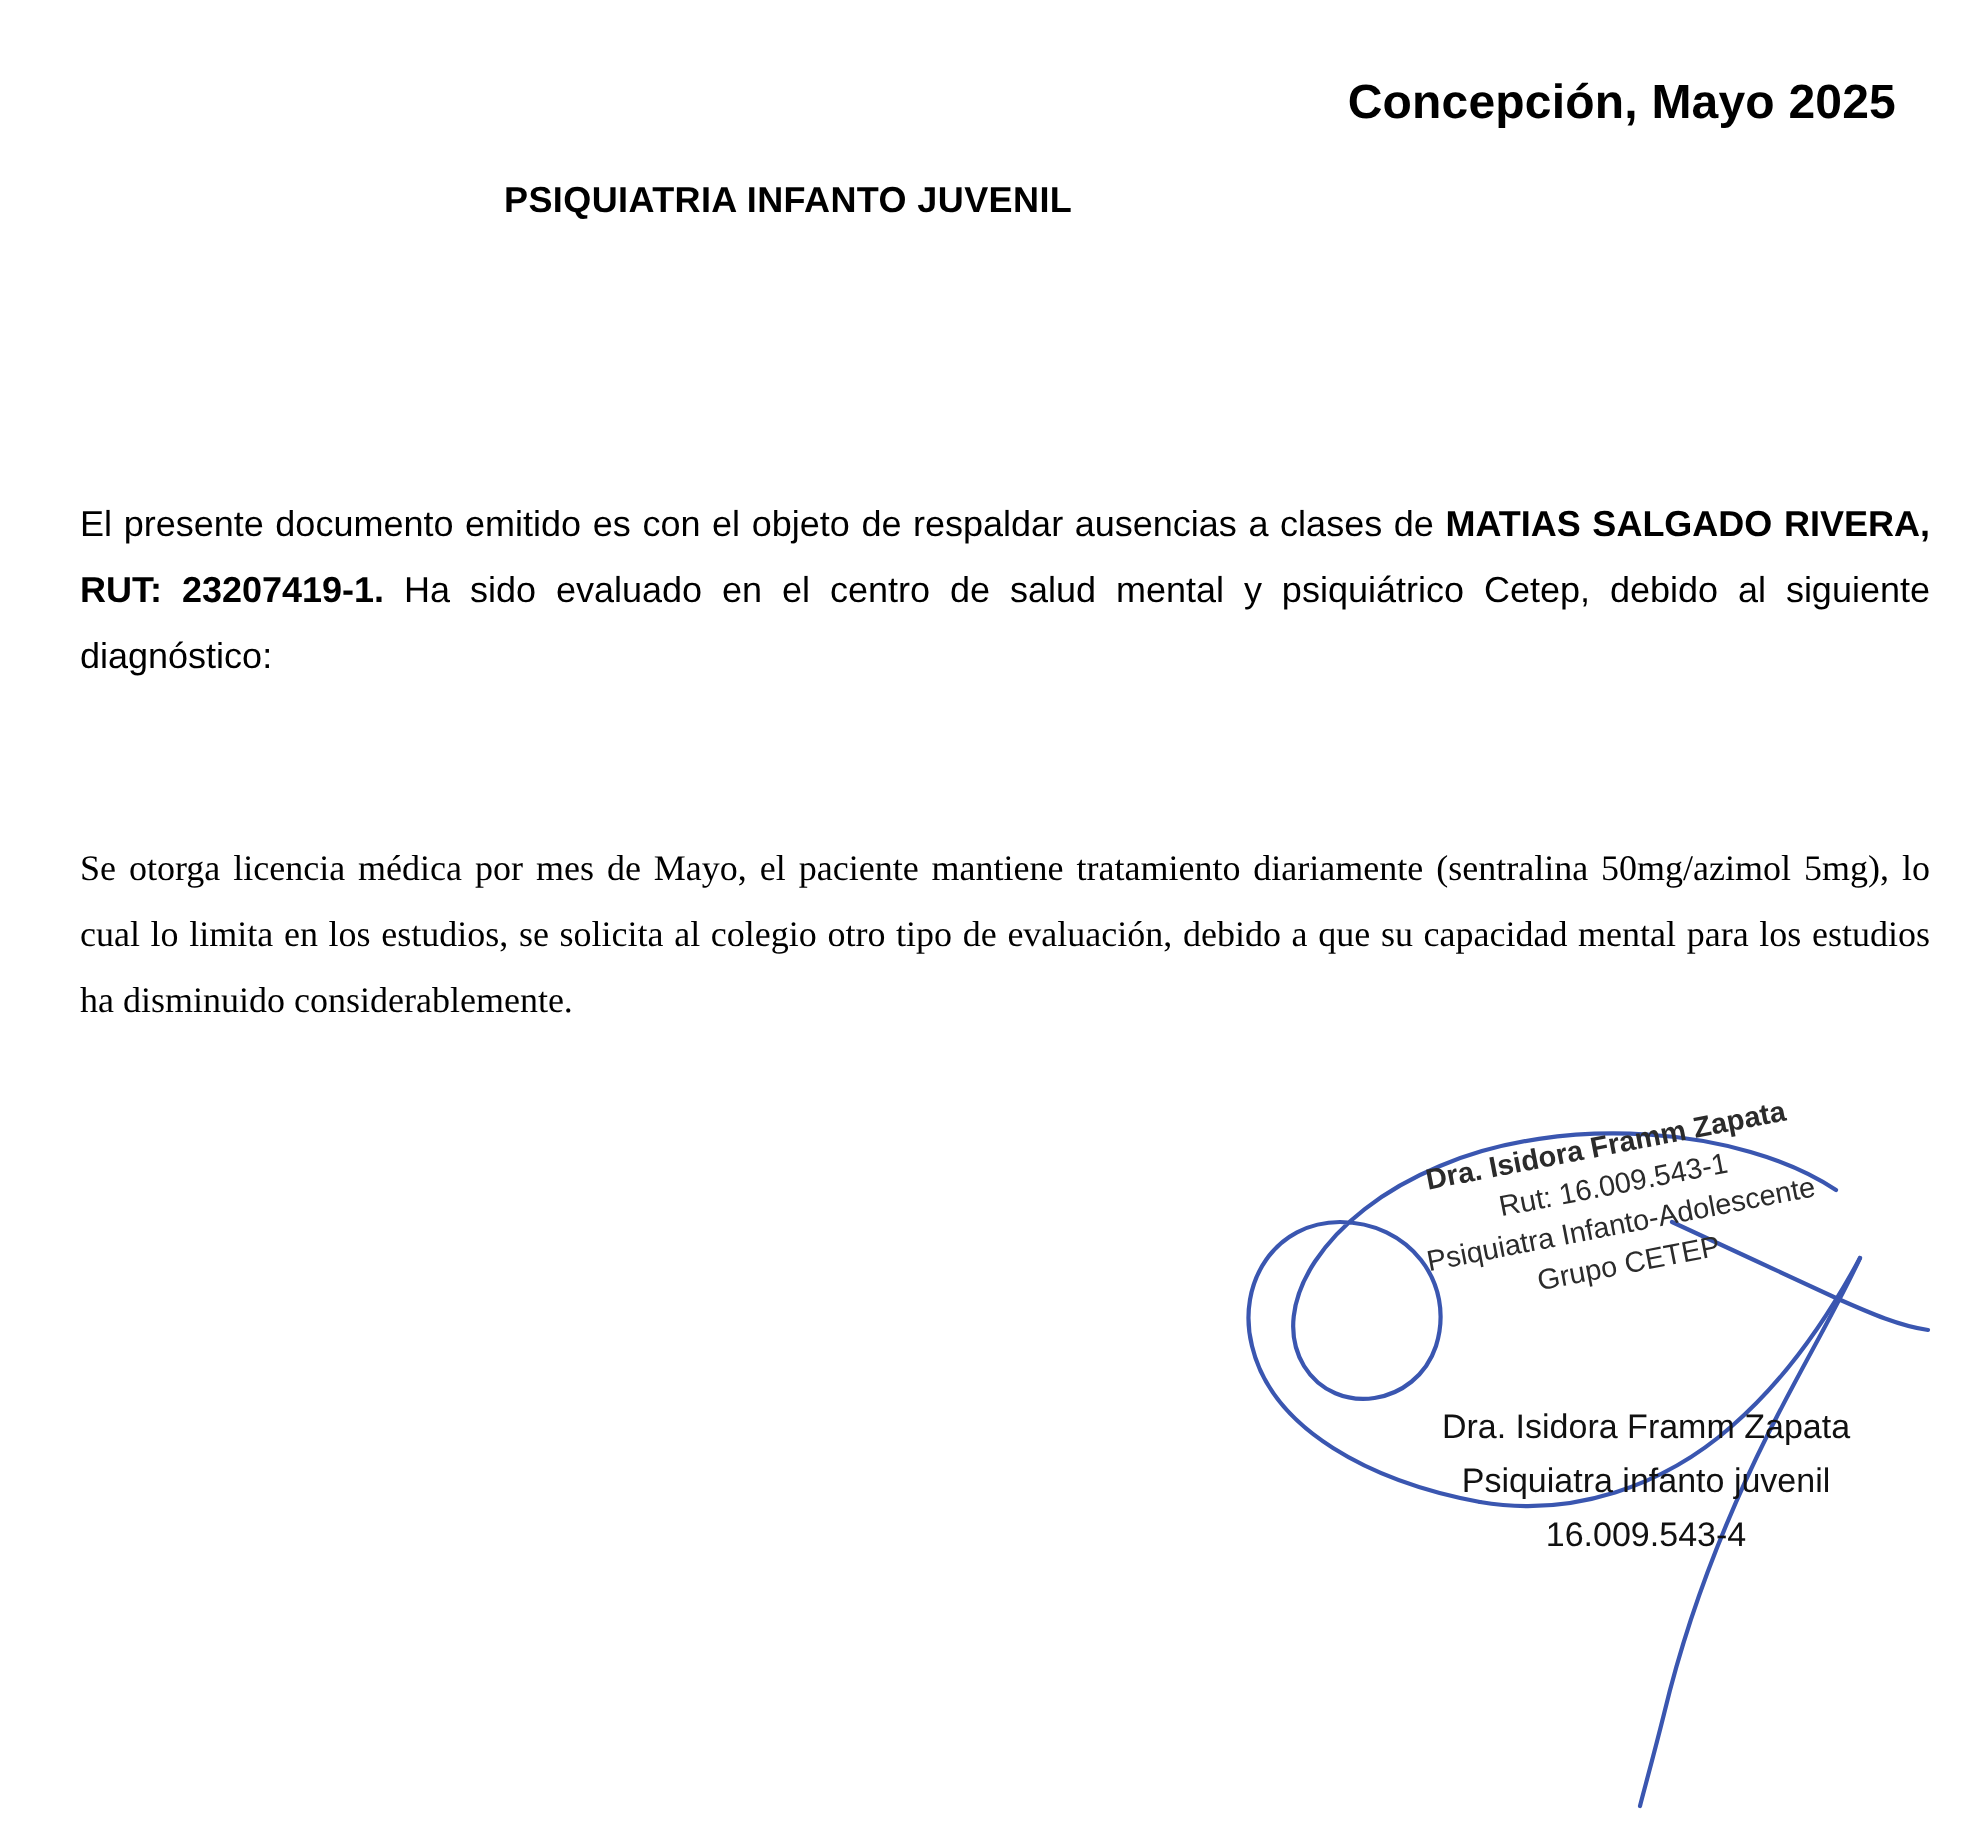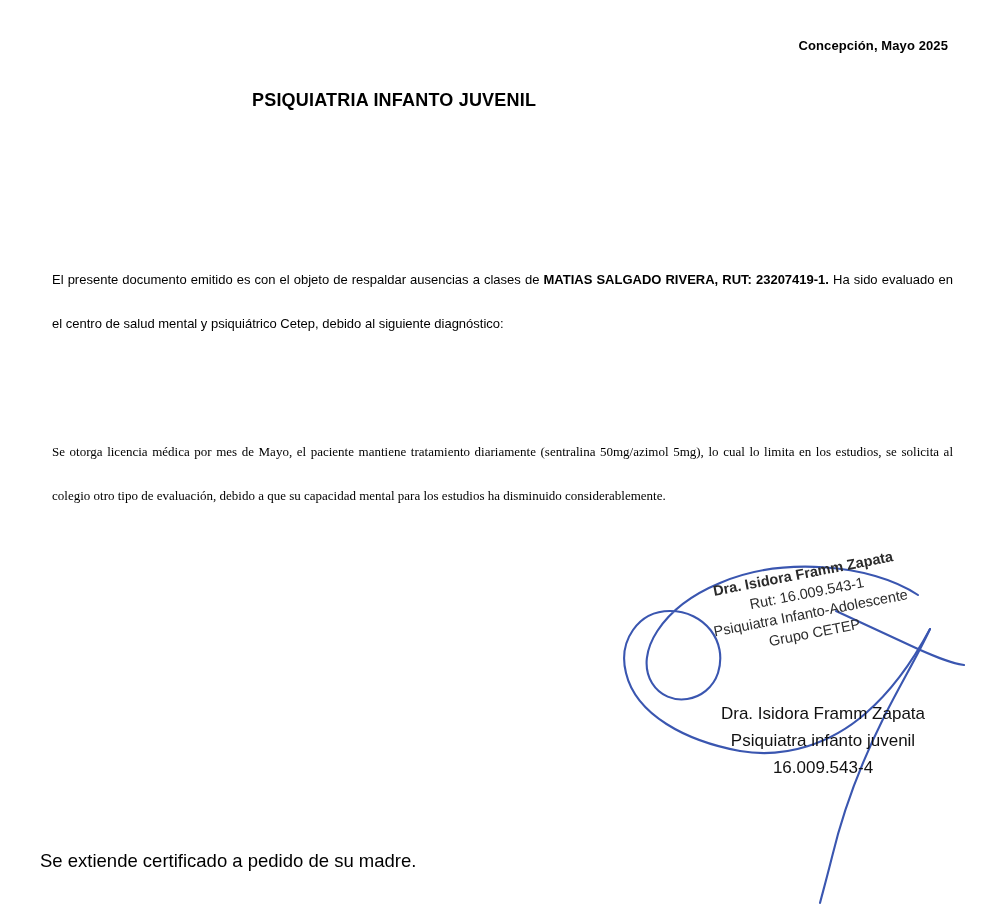--- a/index.html
+++ b/index.html
@@ -18,21 +18,21 @@
 
   .page {
     position: absolute;
     inset: 0;
   }
 
   .date-line {
     position: absolute;
     top: 38px;
     right: 42px;
-    font-size: 13px;
+    font-size: 24px;
     font-weight: bold;
     letter-spacing: 0.1px;
     white-space: nowrap;
   }
 
   .dept-line {
     position: absolute;
     top: 90px;
     left: 252px;
     font-size: 18px;
@@ -42,25 +42,25 @@
   }
 
   .body-block {
     position: absolute;
     left: 40px;
     width: 925px;
     top: 246px;
   }
 
   .para {
-    font-size: 13px;
-    line-height: 44px;
+    font-size: 18px;
+    line-height: 33px;
     text-align: justify;
     text-justify: inter-word;
-    margin: 12px;
+    margin: 0;
   }
 
   .para.p1 {
     margin-bottom: 28px;
   }
 
   .b {
     font-weight: bold;
   }
 
@@ -166,15 +166,14 @@
     </div>
 
     <div class="typed-sig">
       <div>Dra. Isidora Framm Zapata</div>
       <div>Psiquiatra infanto juvenil</div>
       <div>16.009.543-4</div>
     </div>
 
   </div>
 
-  <div class="footer-line">Se extiende certificado a pedido de su madre.</div>
 
 </div>
 
 </body></html>

